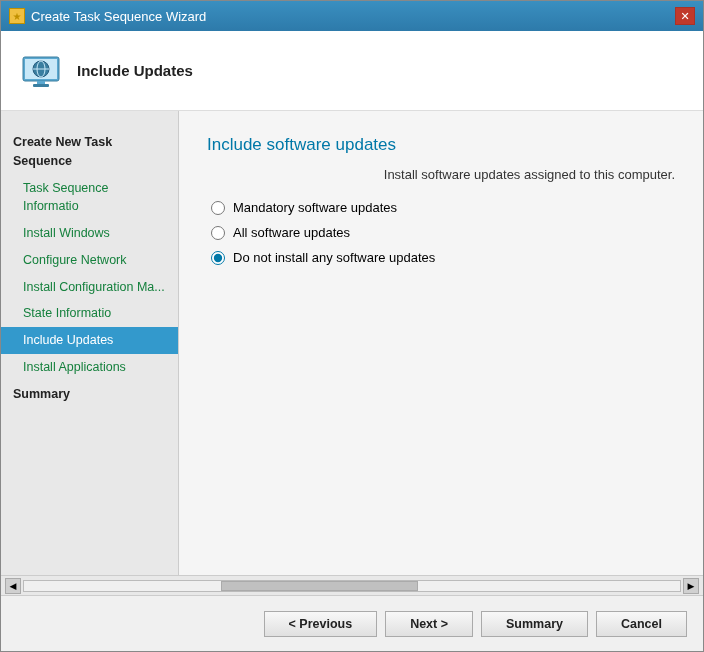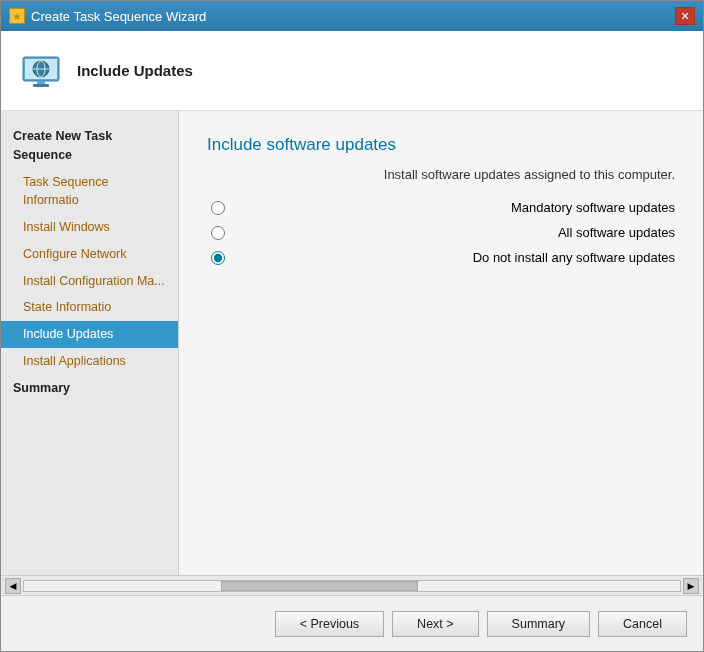--- a/index.html
+++ b/index.html
@@ -85,28 +85,28 @@
     }
     .content-area {
       display: flex;
       flex: 1;
       overflow: hidden;
     }
     .sidebar {
       width: 178px;
       background: #e8e8e8;
       border-right: 1px solid #ccc;
-      padding: 12px 0;
+      padding: 18px 0;
       flex-shrink: 0;
       overflow-y: auto;
     }
     .sidebar-item {
       padding: 4px 12px;
       cursor: pointer;
-      color: #a16207;
+      color: #15803d;
       font-size: 12.5px;
       line-height: 1.5;
     }
     .sidebar-item.active {
       background: #3399cc;
       color: white;
     }
     .sidebar-item.group-header {
       font-weight: 600;
       color: #222;
@@ -137,21 +137,20 @@
       flex-direction: column;
       gap: 10px;
       margin-left: 4px;
     }
     .radio-option {
       display: flex;
       align-items: center;
       gap: 8px;
       cursor: pointer;
       font-size: 13px;
-      justify-content: space-between;
     }
     .radio-option input[type="radio"] {
       width: 14px;
       height: 14px;
       cursor: pointer;
       accent-color: #0078a8;
     }
     .footer {
       background: #f0f0f0;
       border-top: 1px solid #ccc;
@@ -165,20 +164,21 @@
     }
     .footer-btn {
       min-width: 80px;
       height: 26px;
       padding: 0 24px;
       border: 1px solid #aaa;
       background: linear-gradient(to bottom, #f8f8f8, #e0e0e0);
       cursor: pointer;
       font-size: 12.5px;
       color: #222;
+      font-weight: bold;
     }
     .scrollbar-area {
       height: 20px;
       background: #e8e8e8;
       border-top: 1px solid #ccc;
       display: flex;
       align-items: center;
       padding: 0 4px;
       gap: 2px;
     }

